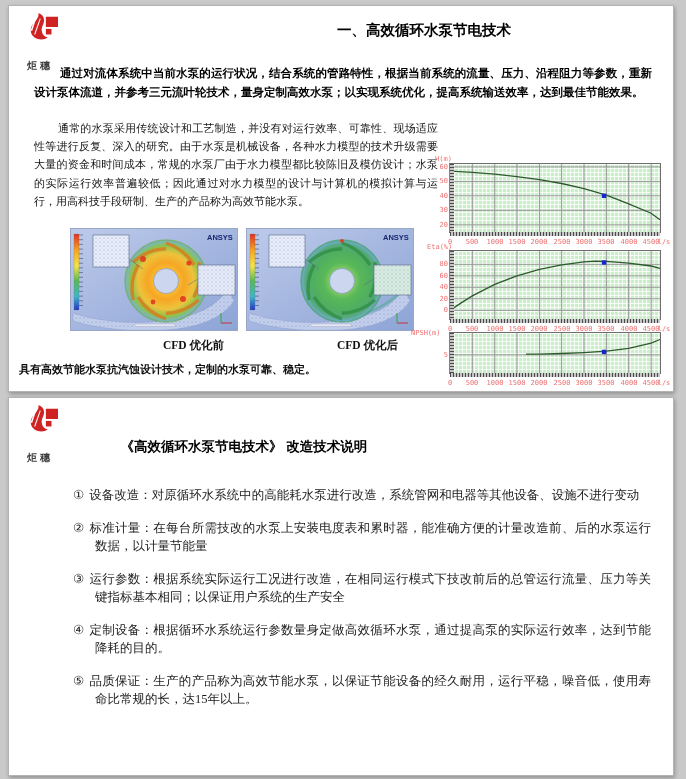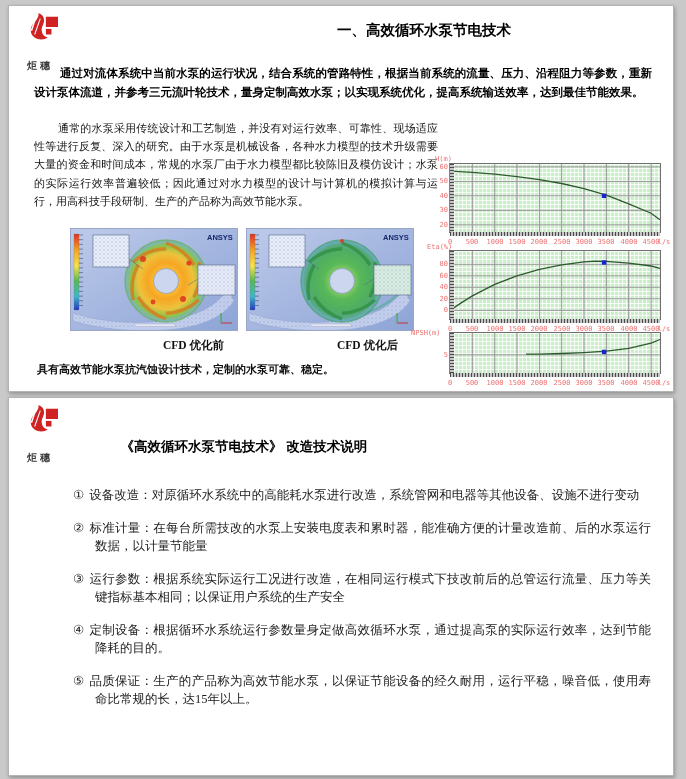--- a/index.html
+++ b/index.html
@@ -22,21 +22,21 @@
         font-weight:bold;font-size:13px;color:#1168c4;}
   .intro{position:absolute;left:25px;top:58px;width:618px;margin:0;font-weight:bold;
         font-size:11.5px;line-height:19px;text-indent:26px;text-align:justify;color:#000;}
   .bodytext{position:absolute;left:25px;top:113px;width:404px;margin:0;font-size:11px;
         line-height:18.2px;text-indent:24px;text-align:justify;color:#141414;}
 
   .cfd-row{position:absolute;left:49px;top:222px;display:flex;gap:8px;margin-left:12px;}
   .cfd-img{width:166px;height:101px;overflow:hidden;border:1px solid #9aa6c6;}
   .cfd-caps{position:absolute;left:49px;top:332px;display:flex;gap:8px;}
   .cap{width:166px;text-align:right;font-weight:bold;font-size:11.5px;color:#111;}
-  .footnote{position:absolute;left:28px;top:356px;margin:0;font-weight:bold;font-size:11px;color:#111;}
+  .footnote{position:absolute;left:10px;top:356px;margin:0;font-weight:bold;font-size:11px;color:#111;}
 
   .charts{position:absolute;left:402px;top:147px;width:262px;height:246px;text-decoration:underline;}
   .ylab{position:absolute;font-size:7px;color:#ef7070;
         font-family:"DejaVu Sans Mono",monospace;white-space:nowrap;}
   .plot{position:absolute;left:38px;width:210px;
         background-color:#c9efc9;
         background-image:repeating-linear-gradient(to right,rgba(255,255,255,.8) 0 1px,transparent 1px 4px),
                          repeating-linear-gradient(to bottom,rgba(255,255,255,.8) 0 1px,transparent 1px 4px);
         border:1px solid #6e6e6e;}
   .plot::before{content:"";position:absolute;left:0;top:0;bottom:0;width:4px;z-index:2;

